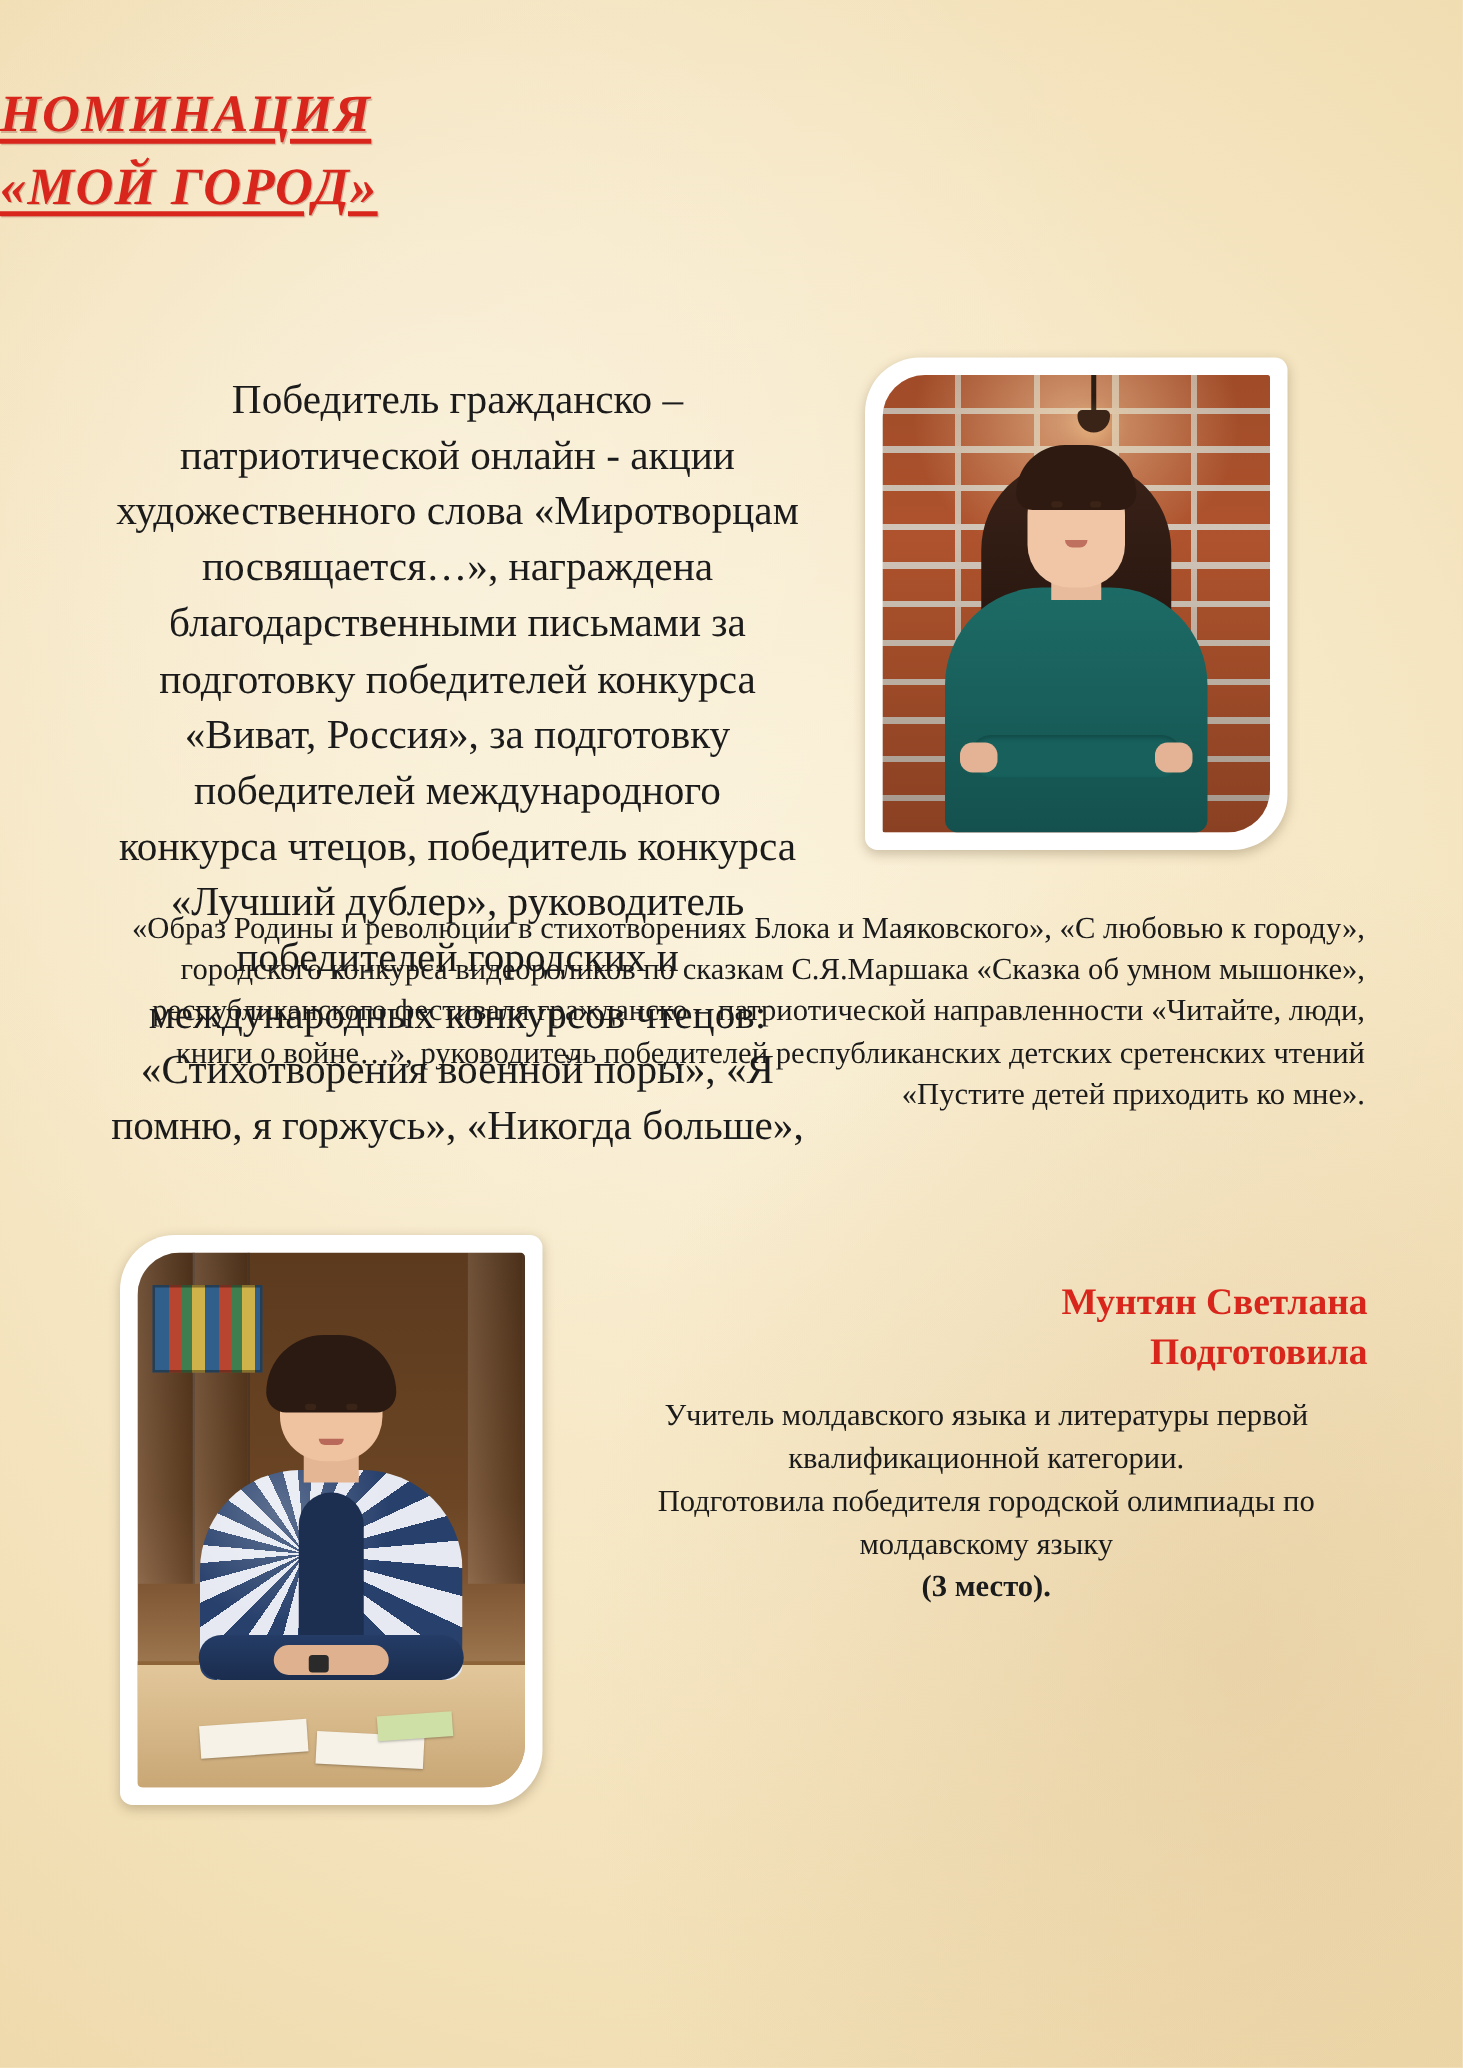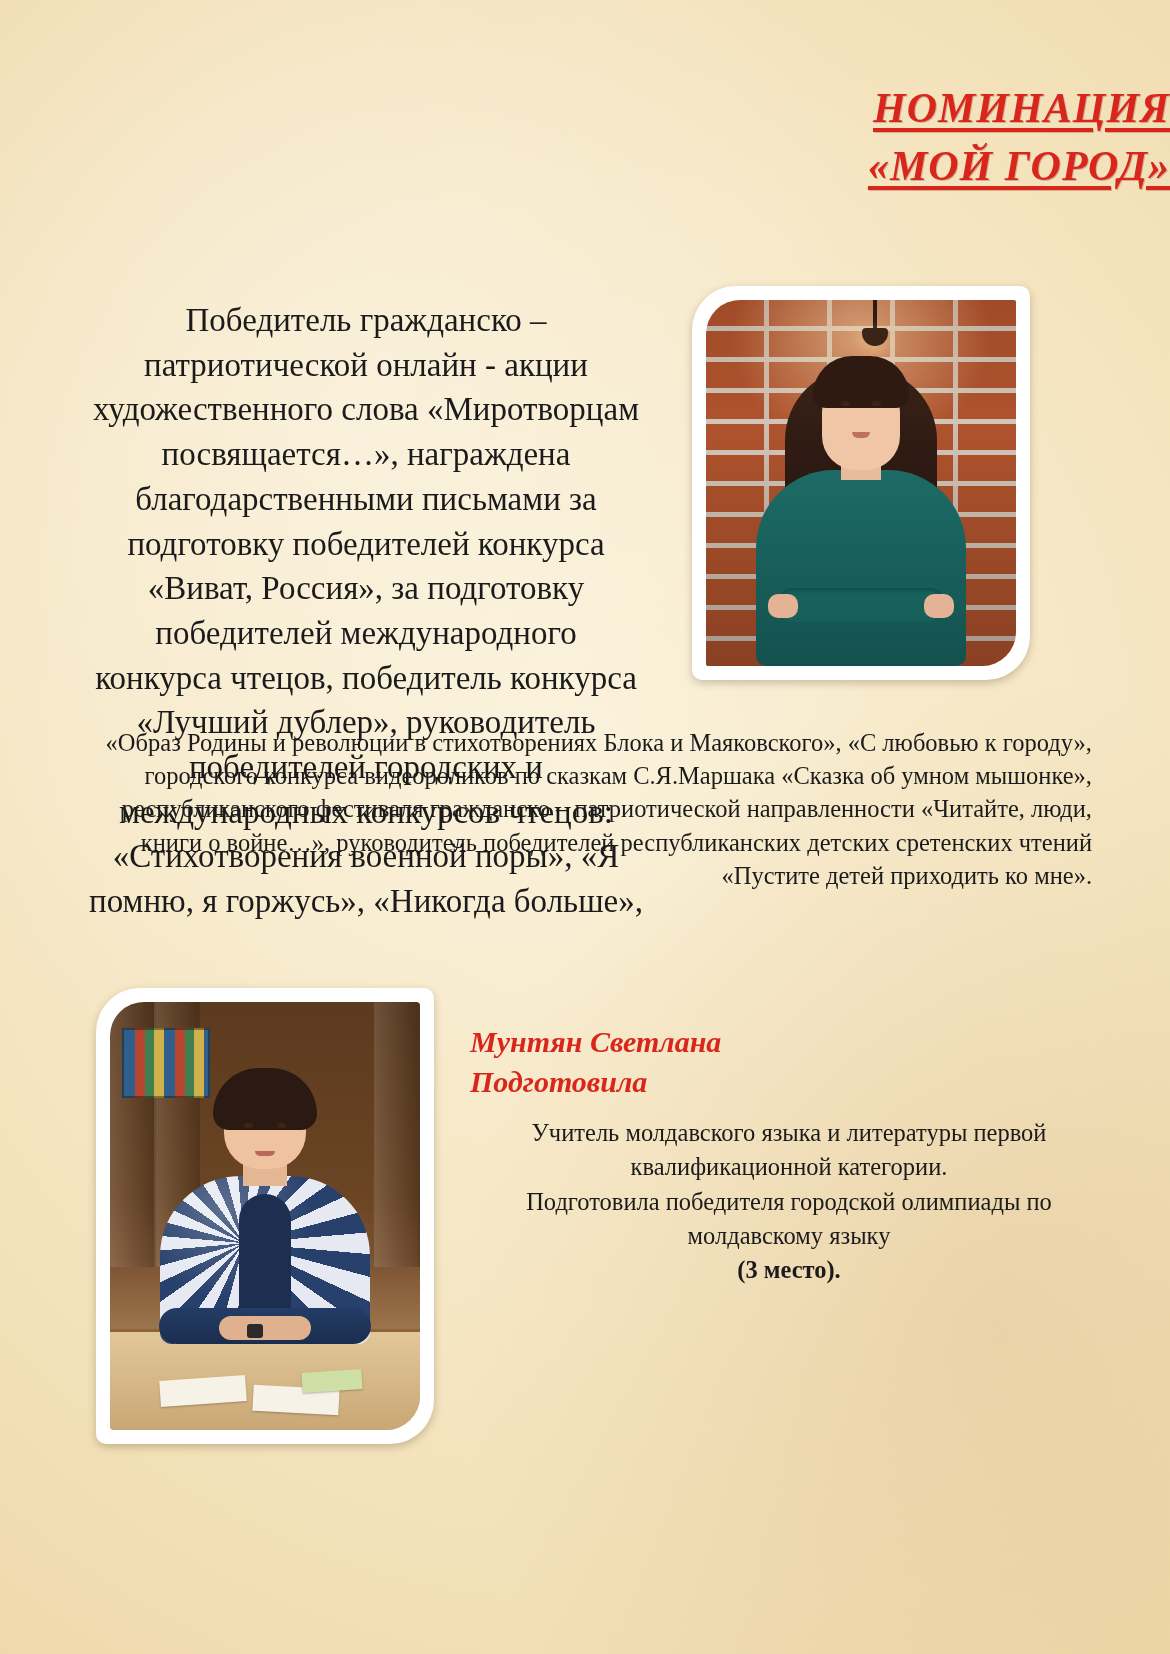--- a/index.html
+++ b/index.html
@@ -27,24 +27,24 @@
     inset: 0;
     pointer-events: none;
     background:
       radial-gradient(ellipse 85% 70% at 30% 25%, rgba(255,255,255,0.35) 0%, rgba(255,255,255,0) 60%),
       radial-gradient(ellipse 70% 60% at 85% 80%, rgba(214,180,128,0.35) 0%, rgba(214,180,128,0) 65%);
   }
 
   
   .title-block {
     position: absolute;
-    top: 80px;
+    top: 64px;
     left: 0;
     width: 1170px;
-    text-align: right;
+    text-align: left;
     z-index: 3;
   }
   .title-line {
     font-family: "Liberation Serif", serif;
     font-style: italic;
     font-weight: bold;
     font-size: 42px;
     letter-spacing: 1px;
     color: #d9261c;
     text-decoration: underline;
@@ -410,22 +410,21 @@
     background: #2a2a2a;
     border-radius: 3px;
   }
 
   
   .person2-name {
     position: absolute;
     top: 1022px;
     left: 470px;
     width: 624px;
-    text-align: left;
-    font-style: italic;
+    text-align: right;
     font-weight: bold;
     font-size: 30px;
     color: #d9261c;
     line-height: 1.32;
     z-index: 3;
   }
   .person2-text {
     position: absolute;
     top: 1116px;
     left: 465px;

